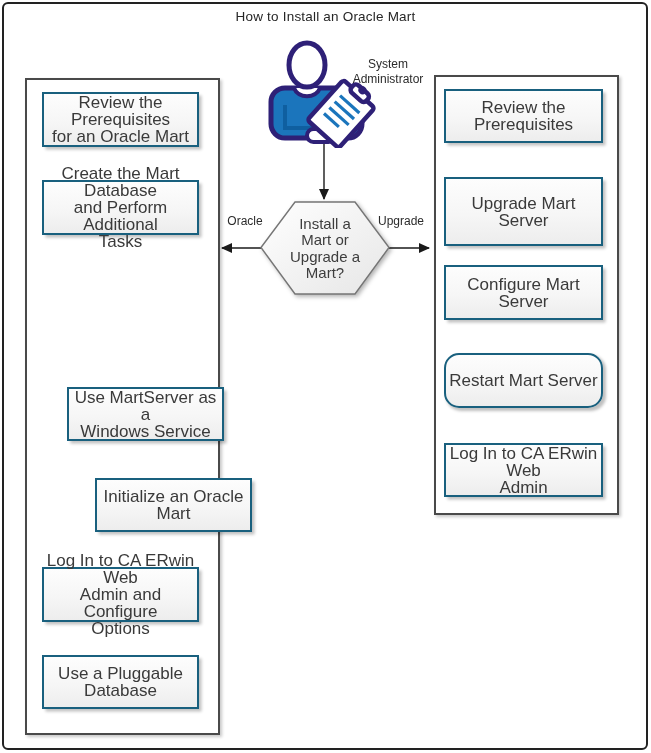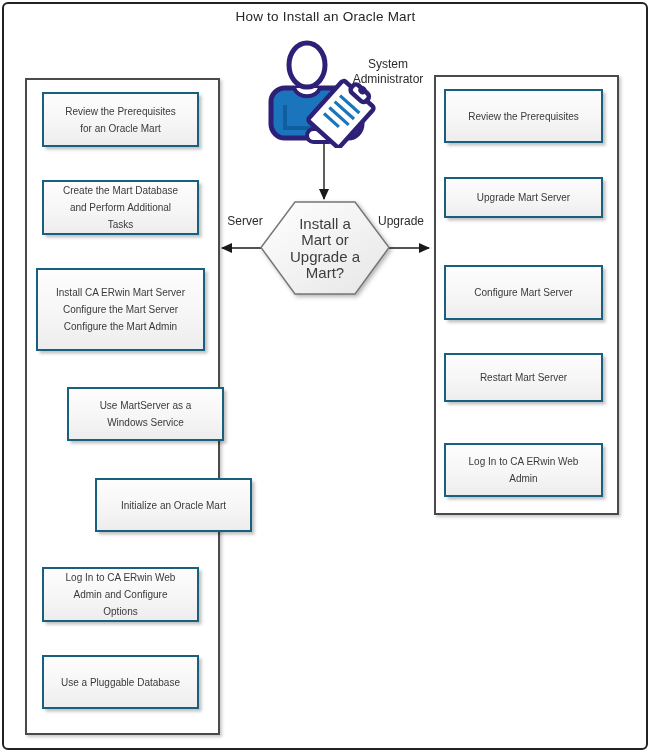--- a/index.html
+++ b/index.html
@@ -28,21 +28,21 @@
     box-shadow:2px 2px 3px rgba(0,0,0,0.22);
   }
   .container.left { left:25px; top:78px; width:191px; height:653px; }
   .container.right{ left:434px; top:75px; width:181px; height:436px; }
   .step{
     position:absolute;
     border:2px solid var(--box-border);
     background:linear-gradient(to bottom,#fdfdfd 0%,#f6f6f6 55%,#ededed 100%);
     box-shadow:2.5px 2.5px 3px rgba(0,0,0,0.25);
     display:flex; align-items:center; justify-content:center;
-    text-align:center; font-size:10px; line-height:17px; color:#3a3a3a;
+    text-align:center; font-size:17px; line-height:17px; color:#3a3a3a;
     white-space:pre-line; box-sizing:border-box;
   }
   .connectors{ position:absolute; left:0; top:0; pointer-events:none; }
   .actor-svg{ position:absolute; left:258px; top:38px; }
   .actor-label{
     position:absolute; left:342px; top:57px; width:92px;
     text-align:center; font-size:12px; line-height:15px; color:#2b2b2b;
     white-space:pre-line;
   }
   .hex-wrap{ position:absolute; left:259px; top:200px; width:132px; height:97px; }
@@ -132,39 +132,36 @@
         </linearGradient>
       </defs>
       <polygon points="2,47.5 36,2 96,2 130,47.5 96,94 36,94" fill="url(#hexg)" stroke="#757575" stroke-width="1.4"></polygon>
     </svg>
     <div class="hex-text">Install a
 Mart or
 Upgrade a
 Mart?</div>
   </div>
 
-  <div class="branch-label install">Server</div>
+  <div class="branch-label install">Oracle</div>
   <div class="branch-label upgrade">Upgrade</div>
 
   <div class="step" style="left:42px; top:92px;  width:157px; height:55px;">Review the Prerequisites
 for an Oracle Mart</div>
   <div class="step" style="left:42px; top:180px; width:157px; height:55px;">Create the Mart Database
 and Perform Additional
 Tasks</div>
-  <div class="step" style="left:36px; top:268px; width:169px; height:83px;">Install CA ERwin Mart Server
-Configure the Mart Server
-Configure the Mart Admin</div>
   <div class="step" style="left:42px; top:387px; width:157px; height:54px;margin-left:25px;">Use MartServer as a
 Windows Service</div>
   <div class="step" style="left:47px; top:478px; width:157px; height:54px;margin-left:48px;">Initialize an Oracle Mart</div>
   <div class="step" style="left:42px; top:567px; width:157px; height:55px;">Log In to CA ERwin Web
 Admin and Configure
 Options</div>
   <div class="step" style="left:42px; top:655px; width:157px; height:54px;">Use a Pluggable Database</div>
 
   <div class="step" style="left:444px; top:89px;  width:159px; height:54px;">Review the Prerequisites</div>
-  <div class="step" style="left:444px; top:177px; width:159px; height:41px;">Upgrade Mart Server</div>
+  <div class="step" style="left:444px; top:177px; width:159px; height:69px;">Upgrade Mart Server</div>
   <div class="step" style="left:444px; top:265px; width:159px; height:55px;">Configure Mart Server</div>
-  <div class="step" style="left:444px; top:353px; width:159px; height:49px;">Restart Mart Server</div>
+  <div class="step" style="left:444px; top:353px; width:159px; height:55px;border-radius:15px;">Restart Mart Server</div>
   <div class="step" style="left:444px; top:443px; width:159px; height:54px;">Log In to CA ERwin Web
 Admin</div>
 
 </div>
 
 </body></html>

